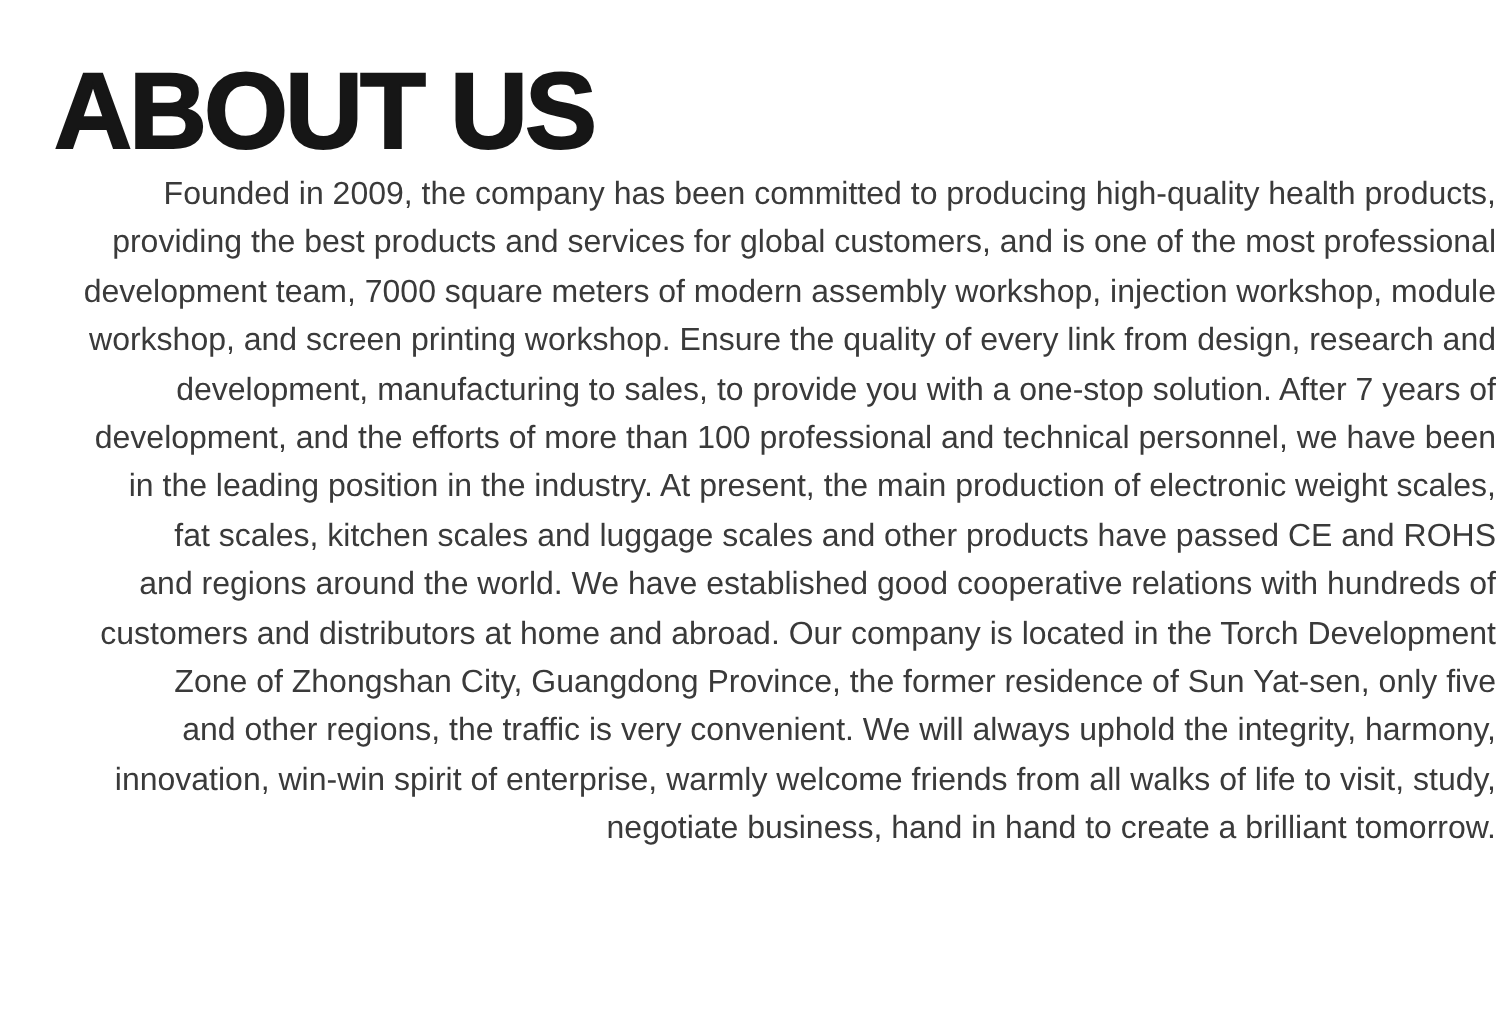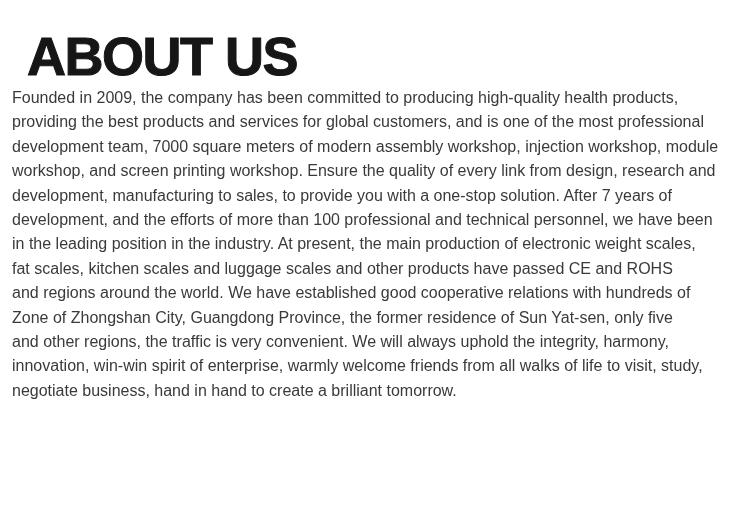--- a/index.html
+++ b/index.html
@@ -32,36 +32,38 @@
     position: absolute;
     left: 12px;
     top: 86px;
     width: 736px;
     color: #3a3a3a;
     font-size: 16px;
   }
   .about-line {
     line-height: 24.4px;
     white-space: nowrap;
+    text-align: right;
   }
 </style>
 </head>
 <body>
 
 <div class="page">
   <h1 class="about-title">ABOUT US</h1>
 
   <div class="about-body">
     <div class="about-line">Founded in 2009, the company has been committed to producing high-quality health products,</div>
     <div class="about-line">providing the best products and services for global customers, and is one of the most professional</div>
     <div class="about-line">development team, 7000 square meters of modern assembly workshop, injection workshop, module</div>
     <div class="about-line">workshop, and screen printing workshop. Ensure the quality of every link from design, research and</div>
     <div class="about-line">development, manufacturing to sales, to provide you with a one-stop solution. After 7 years of</div>
     <div class="about-line">development, and the efforts of more than 100 professional and technical personnel, we have been</div>
     <div class="about-line">in the leading position in the industry. At present, the main production of electronic weight scales,</div>
     <div class="about-line">fat scales, kitchen scales and luggage scales and other products have passed CE and ROHS</div>
     <div class="about-line">and regions around the world. We have established good cooperative relations with hundreds of</div>
+    <div class="about-line">customers and distributors at home and abroad. Our company is located in the Torch Development</div>
     <div class="about-line">Zone of Zhongshan City, Guangdong Province, the former residence of Sun Yat-sen, only five</div>
     <div class="about-line">and other regions, the traffic is very convenient. We will always uphold the integrity, harmony,</div>
     <div class="about-line">innovation, win-win spirit of enterprise, warmly welcome friends from all walks of life to visit, study,</div>
     <div class="about-line">negotiate business, hand in hand to create a brilliant tomorrow.</div>
   </div>
 </div>
 
 </body></html>

